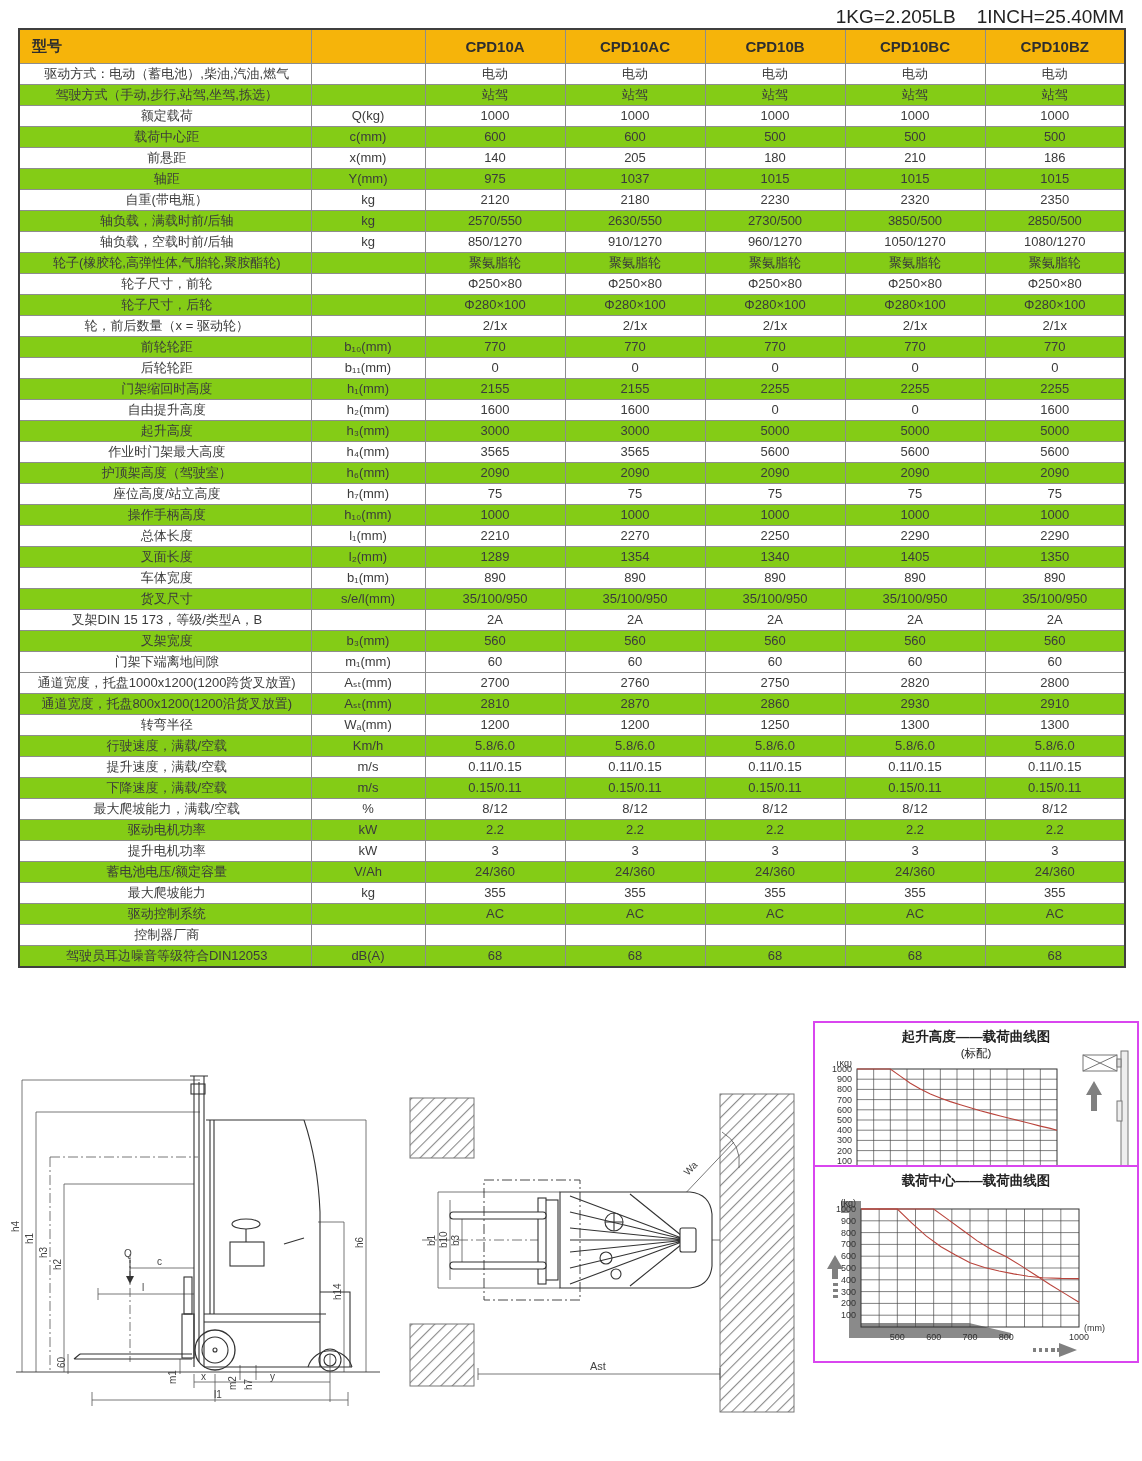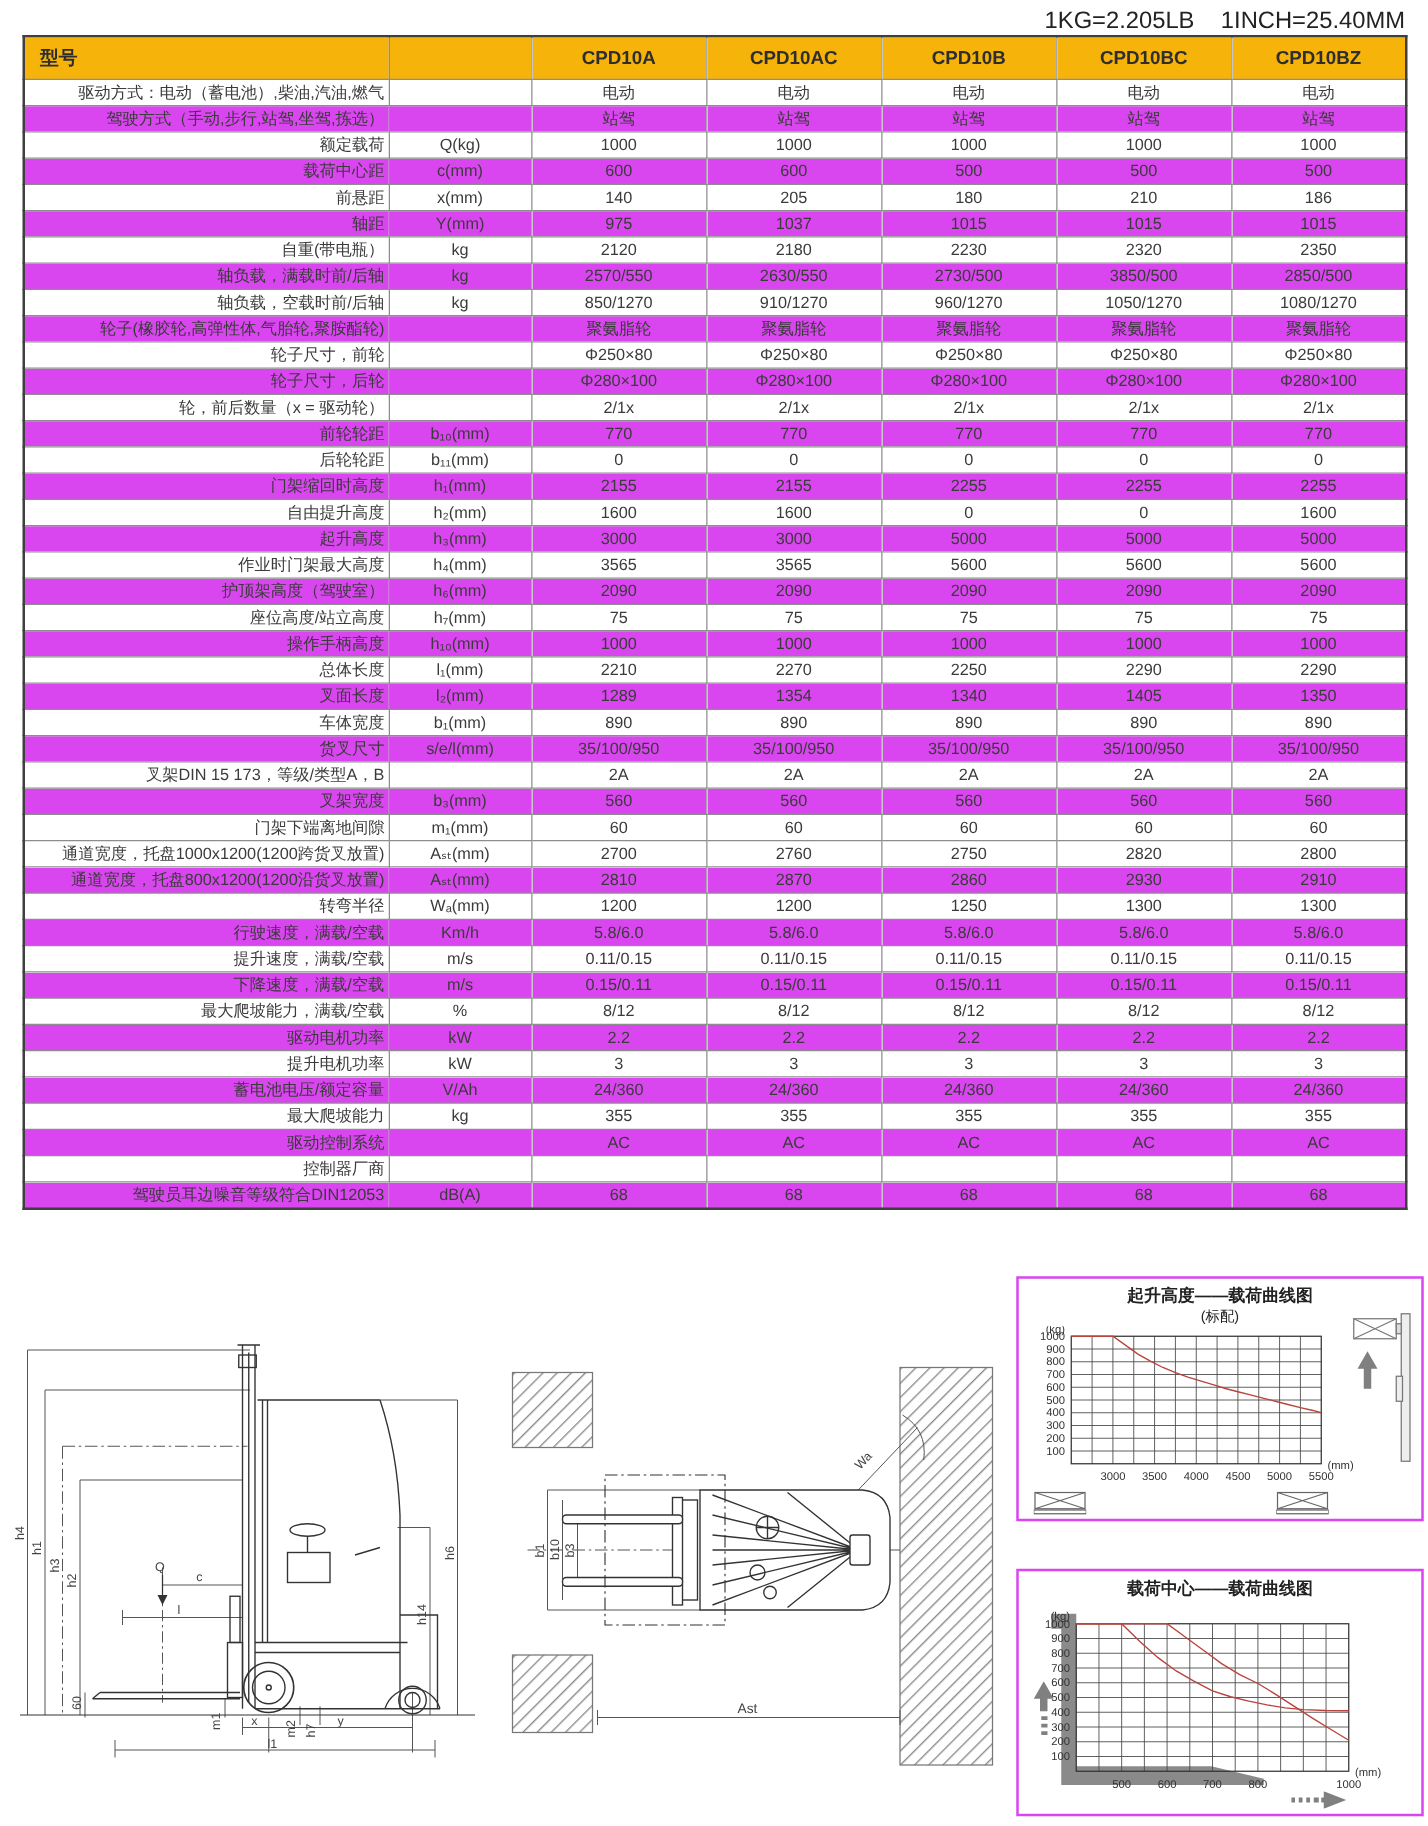--- a/index.html
+++ b/index.html
@@ -6,30 +6,30 @@
   body{position:relative;width:1142px;height:1461px;background:#ffffff;
        font-family:"Liberation Sans","DejaVu Sans",sans-serif;color:#3b3b3b;overflow:hidden;}
   .conv{position:absolute;top:6px;right:18px;font-size:19px;color:#222;white-space:pre;}
   
   table.spec{position:absolute;left:18px;top:28px;width:1106px;border-collapse:collapse;
              table-layout:fixed;border:2px solid #3f3f3f;}
   table.spec th,table.spec td{border:1px solid #8d8d8d;overflow:hidden;white-space:nowrap;}
   table.spec thead th{background:#F6B40A;height:31px;font-size:15px;color:#2e2e2e;text-align:center;}
   th.lblh{text-align:left !important;padding-left:12px;}
   tbody td{height:20px;line-height:20px;font-size:13px;text-align:center;padding:0 3px;}
-  tbody td.lbl{text-align:right;padding-left:6px;font-size:13px;}
+  tbody td.lbl{text-align:center;padding-left:6px;font-size:13px;}
   tr.w{background:#ffffff;}
-  tr.c{background:#d946ef;border-radius:10px;}
+  tr.c{background:#84cc16;border-radius:10px;}
   
   .drawing{position:absolute;}
   svg text{font-family:"Liberation Sans","DejaVu Sans",sans-serif;}
   
   .chart-box{position:absolute;width:322px;background:#fff;border:2px solid #d946ef;}
   #chart1{left:813px;top:1021px;height:192px;}
-  #chart2{left:813px;top:1255px;height:194px;}
+  #chart2{left:813px;top:1165px;height:194px;}
   .c-title{text-align:center;font-weight:bold;font-size:13.5px;color:#222;margin-top:5px;}
   .c-sub{text-align:center;font-size:11.5px;color:#222;}
   .abs{position:absolute;}
 </style>
 </head>
 <body>
 
 <div class="conv">1KG=2.205LB    1INCH=25.40MM</div>
 
 <table class="spec">

